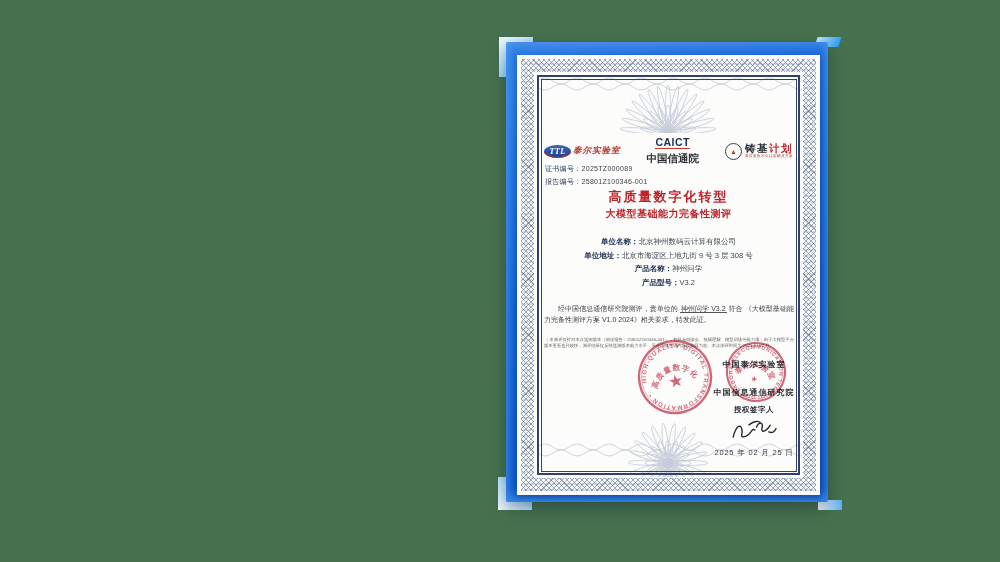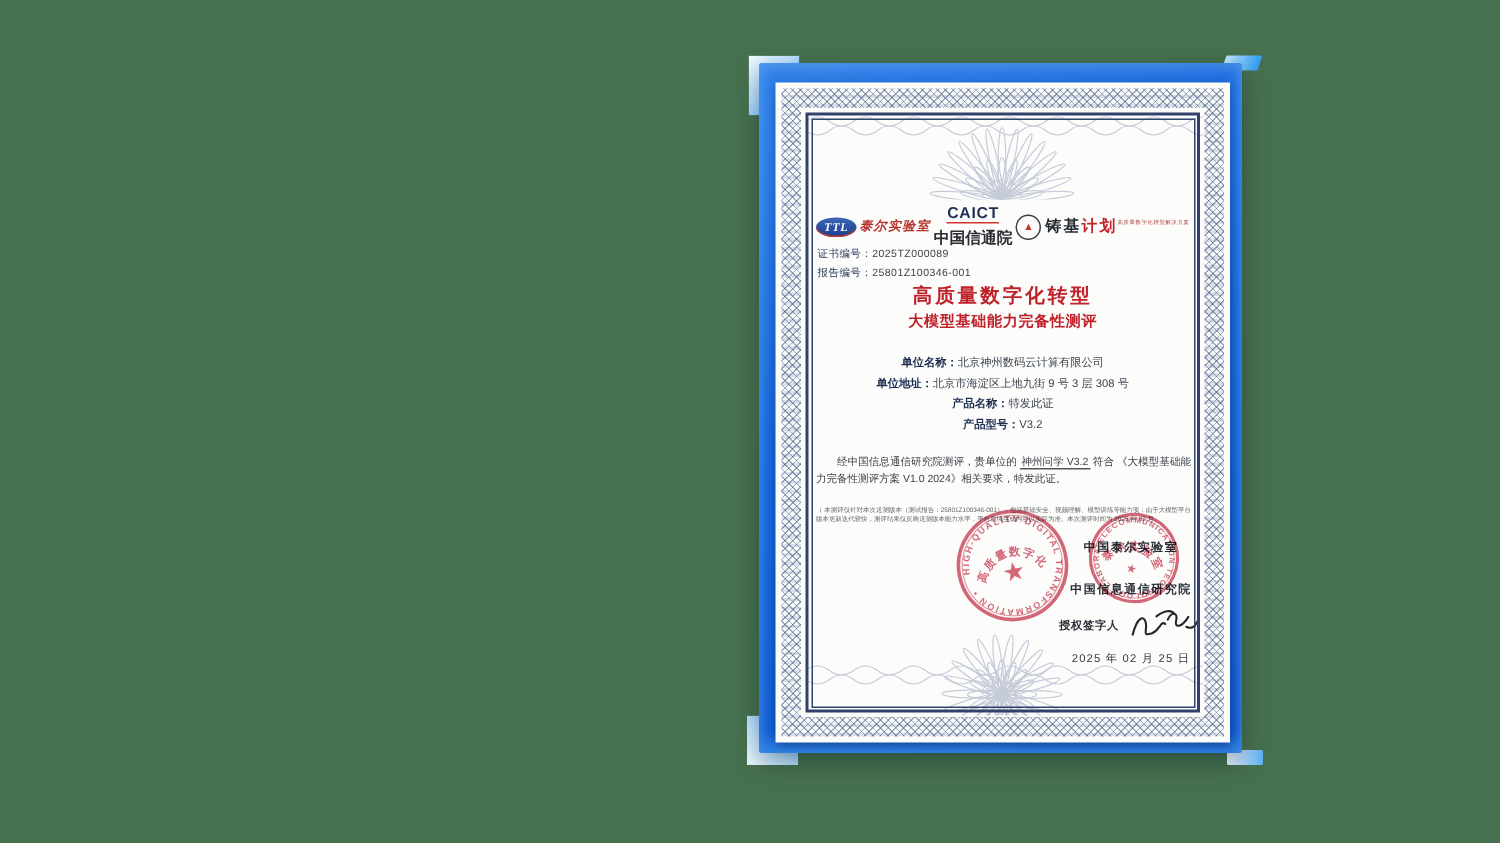--- a/index.html
+++ b/index.html
@@ -61,21 +61,21 @@
   .ttl-ellipse i{font:italic 700 8px "Liberation Serif","DejaVu Serif",serif;color:#fff;letter-spacing:.5px;}
   .ttl-name{font:italic 700 8.5px "Liberation Serif","DejaVu Serif",serif;color:#b5342e;letter-spacing:1px;}
   .logo-caict{display:flex;align-items:center;gap:3px;flex-direction:column;}
   .caict-abbr{font-weight:800;font-size:10.5px;color:#1d2f55;letter-spacing:.5px;
     border-bottom:1.6px solid #d1342c;padding-bottom:.5px;}
   .caict-name{font-weight:700;font-size:10.5px;color:#2a2d33;}
   .logo-zhuji{display:flex;align-items:center;gap:3px;}
   .zhuji-icon{display:inline-flex;align-items:center;justify-content:center;
     width:15px;height:15px;border:1.4px solid #3a3f45;border-radius:50%;
     font-size:7px;color:#c4372d;line-height:1;}
-  .zhuji-textcol{display:flex;line-height:1;}
+  .zhuji-textcol{display:flex;flex-direction:column;line-height:1;}
   .zhuji-text{font-weight:800;font-size:10.5px;letter-spacing:1.5px;}
   .zhuji-dark{color:#262b33;} .zhuji-red{color:#c0262c;}
   .zhuji-tagline{font-size:3.6px;color:#b0443c;letter-spacing:.4px;margin-top:1.5px;}
 
   
   .num-line{position:absolute;left:28px;font-size:7px;letter-spacing:.3px;}
   .num-1{top:109px;} .num-2{top:122px;}
   .num-label{color:#2b3a5e;} .num-value{color:#3f434b;}
 
   
@@ -94,21 +94,21 @@
   .attest{position:absolute;left:27px;top:248px;width:250px;margin:0;
     font-size:7px;line-height:11px;color:#3a3f47;text-align:justify;text-indent:14px;}
   .prod{border-bottom:.8px solid #555;padding:0 1px;}
   .footnote{position:absolute;left:27px;top:282px;width:250px;margin:0;
     font-size:4.3px;line-height:6px;color:#666;text-align:justify;}
 
   
   .issuer{position:absolute;left:163px;top:306px;width:148px;text-align:center;}
   .issuer-org{font-weight:800;font-size:8px;color:#2c3038;letter-spacing:1px;line-height:1;}
   .issuer-org + .issuer-org{margin-top:20px;}
-  .signer-row{margin-top:8px;display:flex;align-items:center;justify-content:center;gap:4px;}
+  .signer-row{margin-top:8px;display:flex;align-items:center;justify-content:center;gap:4px;flex-direction:column;}
   .signer-label{font-weight:800;font-size:7.5px;color:#2c3038;letter-spacing:.5px;}
   .sig{width:52px;height:24px;transform:rotate(-4deg);}
   .sig path{stroke:#23262b;}
   .issue-date{margin-top:5px;font-size:7.5px;color:#34383f;letter-spacing:.8px;}
 
   
   .stamp{position:absolute;color:#c63c52;opacity:.78;mix-blend-mode:multiply;z-index:5;pointer-events:none;}
   .stamp circle{stroke:currentColor;}
   .stamp text{fill:currentColor;}
   .stamp-left{left:116px;top:280px;width:84px;height:84px;transform:rotate(-12deg);}
@@ -239,21 +239,21 @@
         <div class="num-line num-2">
           <span class="num-label">报告编号：</span><span class="num-value">25801Z100346-001</span>
         </div>
 
         <div class="title1">高质量数字化转型</div>
         <div class="title2">大模型基础能力完备性测评</div>
 
         <div class="fields">
           <div class="frow"><span class="flabel">单位名称：</span><span class="fvalue">北京神州数码云计算有限公司</span></div>
           <div class="frow"><span class="flabel">单位地址：</span><span class="fvalue">北京市海淀区上地九街 9 号 3 层 308 号</span></div>
-          <div class="frow"><span class="flabel">产品名称：</span><span class="fvalue">特发此证</span></div>
+          <div class="frow"><span class="flabel">产品名称：</span><span class="fvalue">神州问学</span></div>
           <div class="frow"><span class="flabel">产品型号：</span><span class="fvalue">V3.2</span></div>
         </div>
 
         <p class="attest"><span>经中国信息通信研究院测评，贵单位的</span> <span class="prod">神州问学 V3.2</span> <span>符合 《大模型基础能力完备性测评方案 V1.0 2024》相关要求，特发此证。</span></p>
 
         <p class="footnote">（ 本测评仅针对本次送测版本（测试报告：25801Z100346-001），包括基础安全、视频理解、模型训练等能力项；由于大模型平台版本更新迭代较快，测评结果仅反映送测版本能力水平，平台后续生成内容以实际为准。本次测评时间为 2025 年 02 月。</p>
 
         <div class="issuer">
           <div class="issuer-org">中国泰尔实验室</div>
           <div class="issuer-org">中国信息通信研究院</div>

